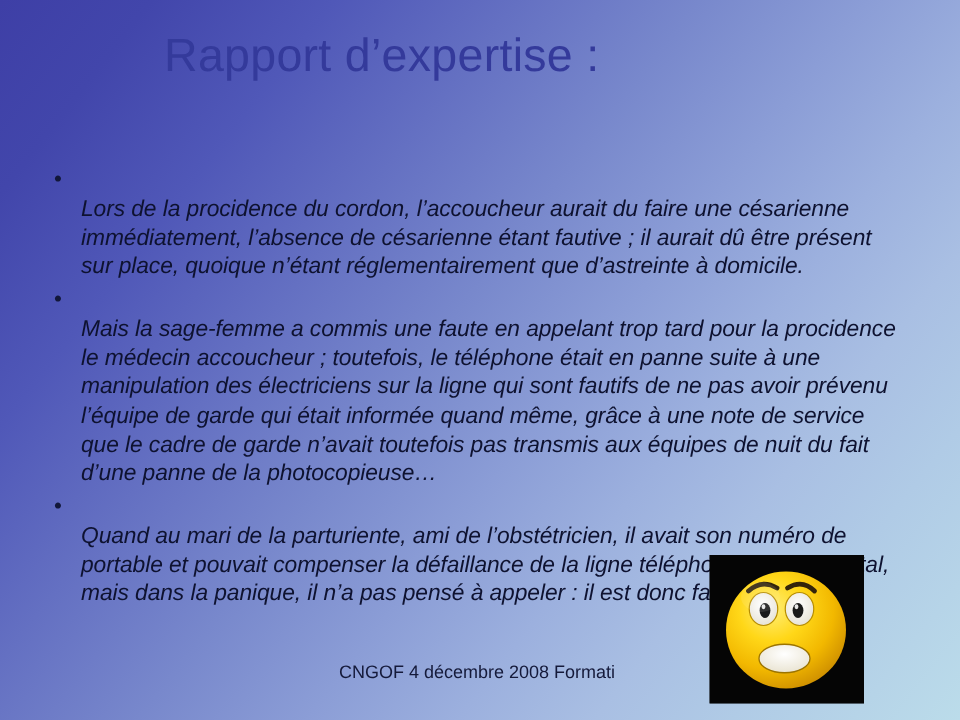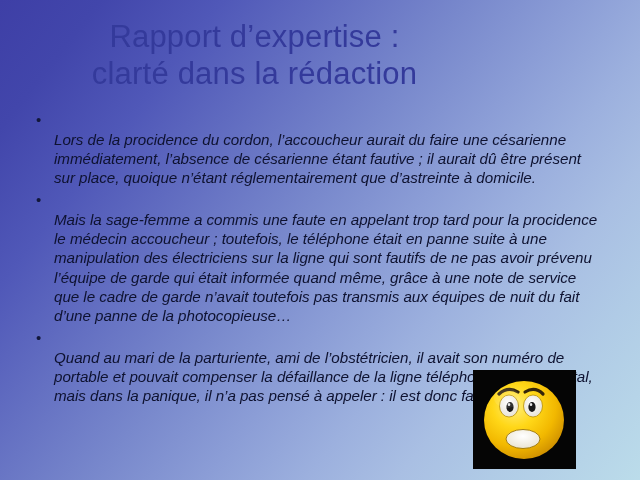--- a/index.html
+++ b/index.html
@@ -106,21 +106,20 @@
     display: block;
   }
 </style>
 </head>
 <body>
 
 <div class="slide">
 
   <div class="title-block">
     <span class="title-line">Rapport d’expertise :</span>
-    <span class="title-line">clarté dans la rédaction</span>
   </div>
 
   <div class="body">
 
     <div class="bullet-row">
       <span class="bullet-mark">•</span>
       <span class="bullet-text">Lors de la procidence du cordon, l’accoucheur aurait du faire une césarienne immédiatement, l’absence de césarienne étant fautive ; il aurait dû être présent sur place, quoique n’étant réglementairement que d’astreinte à domicile.</span>
     </div>
 
     <div class="bullet-row">
@@ -128,20 +127,21 @@
       <span class="bullet-text">Mais la sage-femme a commis une faute en appelant trop tard pour la procidence le  médecin accoucheur ; toutefois, le téléphone était en panne suite à une manipulation des électriciens sur la ligne qui sont fautifs de ne pas avoir prévenu l’équipe de garde qui était informée quand même, grâce à une note de service que le cadre de garde n’avait toutefois pas transmis aux équipes de nuit du fait d’une panne de la photocopieuse…</span>
     </div>
 
     <div class="bullet-row">
       <span class="bullet-mark">•</span>
       <span class="bullet-text">Quand au mari de la parturiente, ami de l’obstétricien, il avait son numéro de portable et pouvait compenser la défaillance de la ligne téléphonique de l’hôpital, mais dans la panique, il n’a pas pensé à appeler : il est donc fautif lui aussi…</span>
     </div>
 
   </div>
 
+  <div class="footer">CNGOF 4 décembre 2008 Formati</div>
 
   <div class="picture-frame">
     <svg width="103" height="99" viewBox="0 0 103 99">
       <defs>
         <radialGradient id="ballGrad" cx="38%" cy="32%" r="72%">
           <stop offset="0%" stop-color="#ffee78"></stop>
           <stop offset="38%" stop-color="#ffd718"></stop>
           <stop offset="72%" stop-color="#f2b800"></stop>
           <stop offset="100%" stop-color="#cf9000"></stop>
         </radialGradient>

